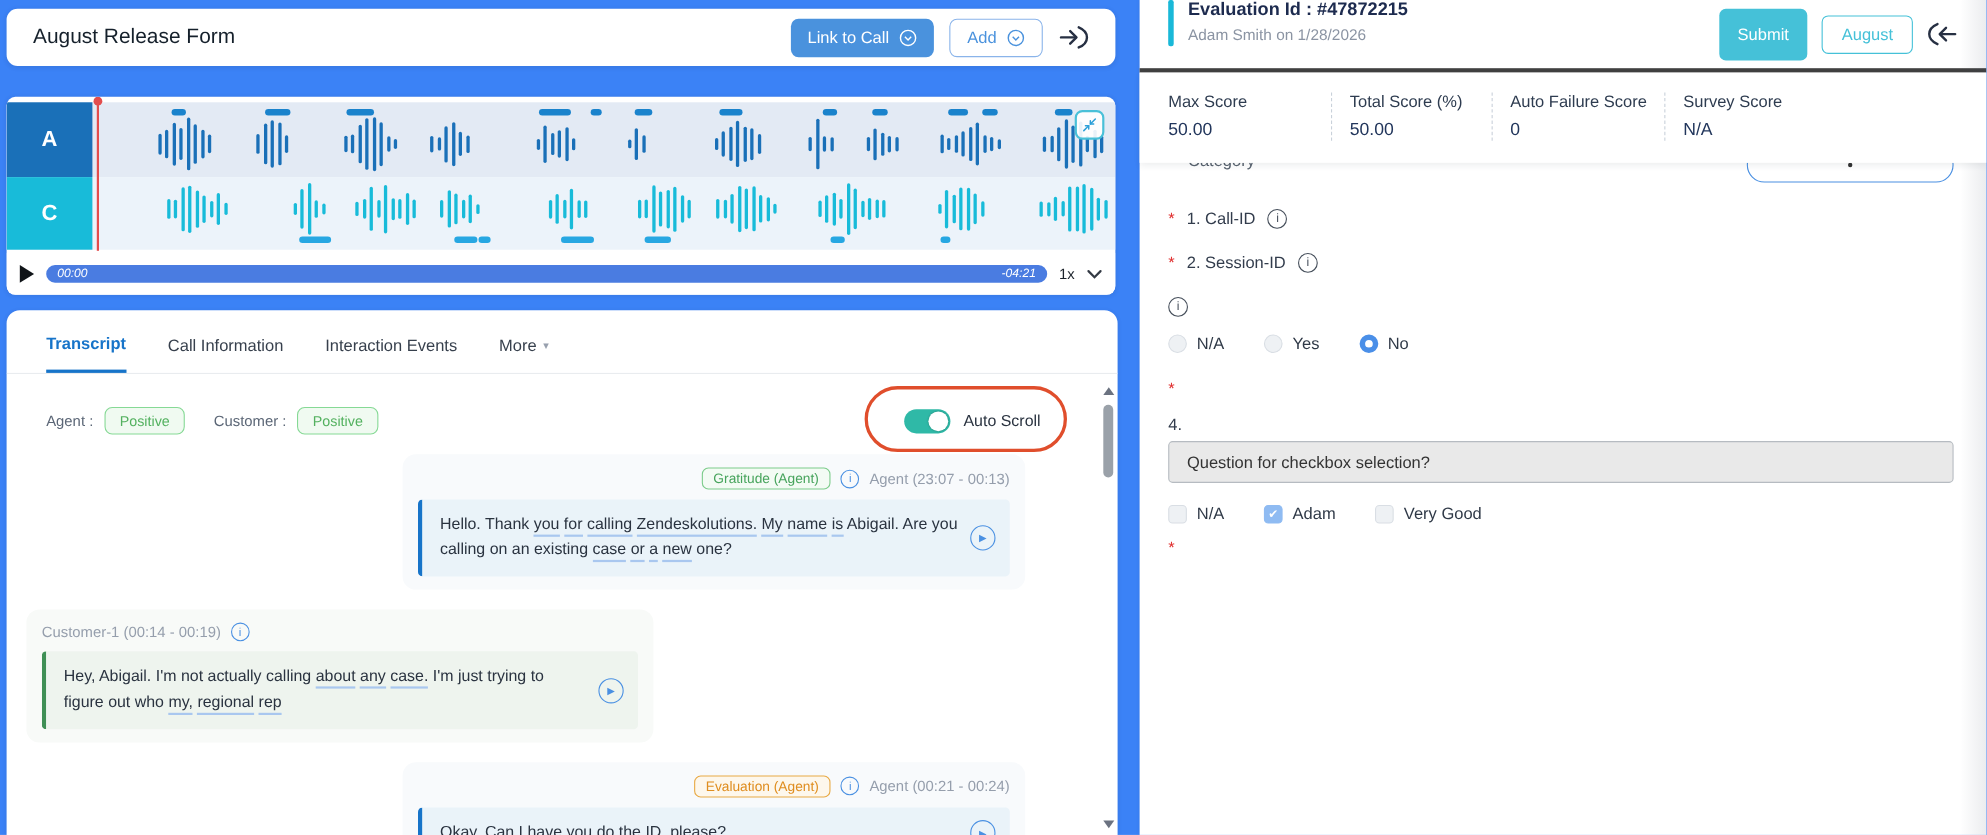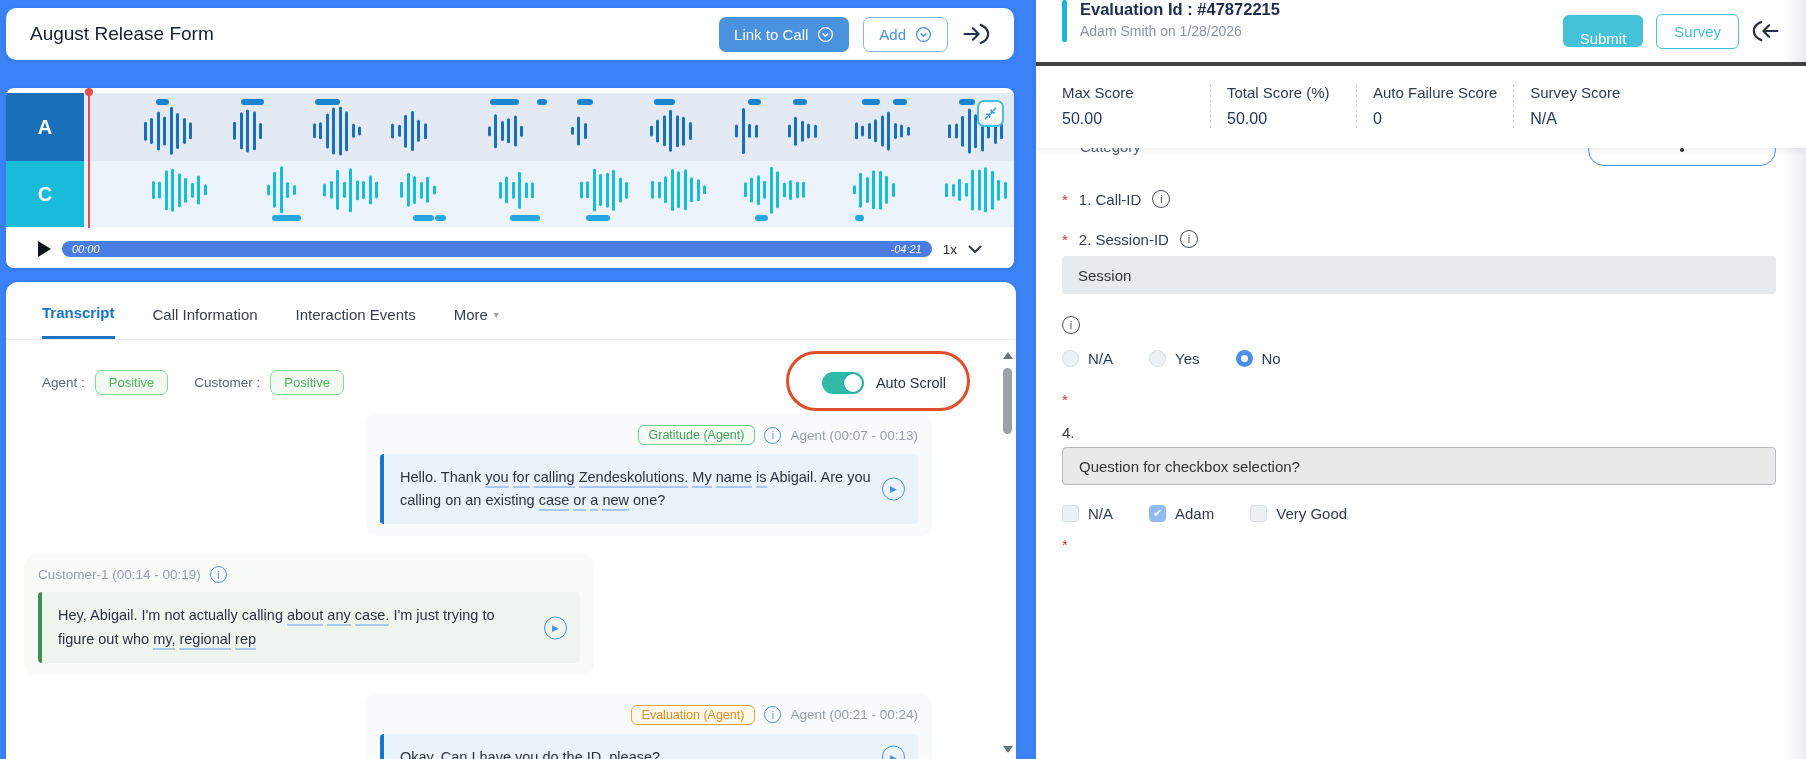--- a/index.html
+++ b/index.html
@@ -24,21 +24,21 @@
   .lab-a{background:#1a70b8}
   .lab-c{background:#18bbd9}
   .bars{flex:1;position:relative;overflow:hidden}
   .bars i{position:absolute;width:3px;border-radius:2px}
   .row-a .bars i{top:56%;transform:translateY(-50%)}
   .row-c .bars i{top:44%;transform:translateY(-50%)}
   .bars b{position:absolute;height:6px;border-radius:3px}
   .playhead{position:absolute;left:82px;top:4px;width:2px;height:136px;background:#e24d4d}
   .ph-dot{position:absolute;top:-4px;left:-3px;width:8px;height:8px;border-radius:50%;background:#e24d4d}
   .wave-collapse{position:absolute;right:10px;top:12px;width:27px;height:27px;border:2px solid #49c0d8;border-radius:7px;background:rgba(255,255,255,.9);display:flex;align-items:center;justify-content:center;cursor:pointer}
-  .player-row{position:absolute;left:0;right:0;bottom:0;height:38px;background:#fff;display:flex;align-items:center;padding:0 32px;gap:11px}
+  .player-row{position:absolute;left:0;right:0;bottom:0;height:38px;background:#fff;display:flex;align-items:center;padding:0 12px;gap:11px}
   .play-btn{width:0;height:0;border-left:13px solid #101418;border-top:8px solid transparent;border-bottom:8px solid transparent;cursor:pointer}
   .progress{flex:1;height:16px;background:#4a7ce1;border-radius:9px;display:flex;align-items:center;justify-content:space-between;padding:0 10px;color:#fff;font-size:11px;font-style:italic;cursor:pointer}
   .speed{font-size:13.5px;color:#1c232b;cursor:pointer}
 
   
   .transcript-card{position:absolute;left:6px;top:282px;width:1010px;height:477px;border-radius:12px 12px 0 0;overflow:hidden}
   .tabs{display:flex;gap:38px;padding:22px 0 0 36px;font-size:15px;color:#37404d}
   .tab{padding-bottom:15px;cursor:pointer;display:flex;align-items:center;gap:6px}
   .tab.active{color:#1774c9;font-weight:bold;border-bottom:3px solid #1774c9}
   .caret{font-size:10px;color:#98a0ae}
@@ -70,21 +70,21 @@
   .sb-thumb{position:absolute;top:20px;left:3px;width:9px;height:66px;border-radius:5px;background:#9aa1a9;cursor:pointer}
   .sb-tri-down{position:absolute;bottom:6px;left:3px;width:0;height:0;border-left:5px solid transparent;border-right:5px solid transparent;border-top:7px solid #6b7280;cursor:pointer}
 
   
   .right-panel{position:absolute;left:1036px;top:0;width:770px;height:759px;background:#fff;box-shadow:-1px 0 4px rgba(0,0,0,.05)}
   .rp-header{display:flex;height:66px;padding:0 26px;border-bottom:4px solid #404040}
   .accent{width:5px;height:42px;background:#19b8d8;border-radius:2px;margin-right:13px;flex:none}
   .rp-title{font-size:16.5px;color:#1d2b4f;font-weight:bold}
   .rp-sub{font-size:14px;color:#8b94a3;margin-top:4px}
   .rp-actions{margin-left:auto;display:flex;gap:13px;align-items:center}
-  .btn-submit{background:#45c1d8;color:#fff;border:none;border-radius:6px;height:32px;padding:15px 17px;font-size:15px;cursor:pointer}
+  .btn-submit{background:#45c1d8;color:#fff;border:none;border-radius:6px;height:47px;padding:15px 17px;font-size:15px;cursor:pointer}
   .btn-cancel{background:#fff;color:#45c1d8;border:1px solid #45c1d8;border-radius:6px;height:35px;padding:0 17px;font-size:15px;cursor:pointer}
   .score-strip{display:flex;align-items:flex-start;padding:18px 0 20px 26px;background:#fff;position:relative;z-index:3;box-shadow:0 3px 6px rgba(40,50,70,.08)}
   .score-item{padding:0 16px;border-left:1px dashed #c9d1da}
   .score-item:first-child{border-left:none;padding-left:0;min-width:148px}
   .score-item:nth-child(2){min-width:146px}
   .score-item:nth-child(3){min-width:148px}
   .score-item:nth-child(4){min-width:152px}
   .s-label{font-size:15px;color:#2e3c50;margin-bottom:9px;white-space:nowrap}
   .s-value{font-size:16px;color:#22365c}
   .s-green{color:#3da04a}
@@ -380,21 +380,21 @@
         <div class="annotation"></div>
       </div>
     </div>
 
     <div class="msgs">
 
       <div class="msg-wrap agent">
         <div class="msg-head">
           <span class="badge badge-green">Gratitude (Agent)</span>
           <span class="info-icon">i</span>
-          <span>Agent (00:07 - 00:13)</span>
+          <span>Agent (23:07 - 00:13)</span>
         </div>
         <div class="bubble blue">
           <div class="msg-text"><span>Hello. Thank</span> <span class="u">you</span> <span class="u">for</span> <span class="u">calling</span> <span class="u">Zendeskolutions.</span> <span class="u">My</span> <span class="u">name</span> <span class="u">is</span> <span>Abigail. Are you calling on an existing</span> <span class="u">case</span> <span class="u">or</span> <span class="u">a</span> <span class="u">new</span> <span>one?</span></div>
           <span class="play-circle">▶</span>
         </div>
       </div>
 
       <div class="msg-wrap customer">
         <div class="msg-head">
           <span>Customer-1 (00:14 - 00:19)</span>
@@ -429,21 +429,21 @@
 
   <div class="right-panel">
     <div class="rp-header">
       <div class="accent"></div>
       <div>
         <div class="rp-title">Evaluation Id : #47872215</div>
         <div class="rp-sub">Adam Smith on 1/28/2026</div>
       </div>
       <div class="rp-actions">
         <button class="btn-submit">Submit</button>
-        <button class="btn-cancel">Survey</button>
+        <button class="btn-cancel">August</button>
         <button class="icon-btn">
           <svg width="28" height="26" viewBox="0 0 27 24" fill="none" stroke="#273043" stroke-width="2.1" stroke-linecap="round" stroke-linejoin="round">
               <path d="M24.5 12h-13"></path>
               <path d="M16.5 6.5L11 12l5.5 5.5"></path>
               <path d="M9 3.2C4.2 5.2 1.8 8.3 1.8 12s2.4 6.8 7.2 8.8"></path>
             </svg>
         </button>
       </div>
     </div>
 
@@ -479,21 +479,20 @@
         <span class="req">*</span>
         <span>1. Call-ID</span>
         <span class="info-dark">i</span>
       </div>
 
       <div class="q-label mt22">
         <span class="req">*</span>
         <span>2. Session-ID</span>
         <span class="info-dark">i</span>
       </div>
-      <div class="field mt8">Session</div>
 
       <div class="q-label mt22">
         <span class="info-dark">i</span>
       </div>
       <div class="opt-row mt16">
         <label class="opt">
             <span class="radio"></span>
             <span>N/A</span>
           </label>
         <label class="opt">

